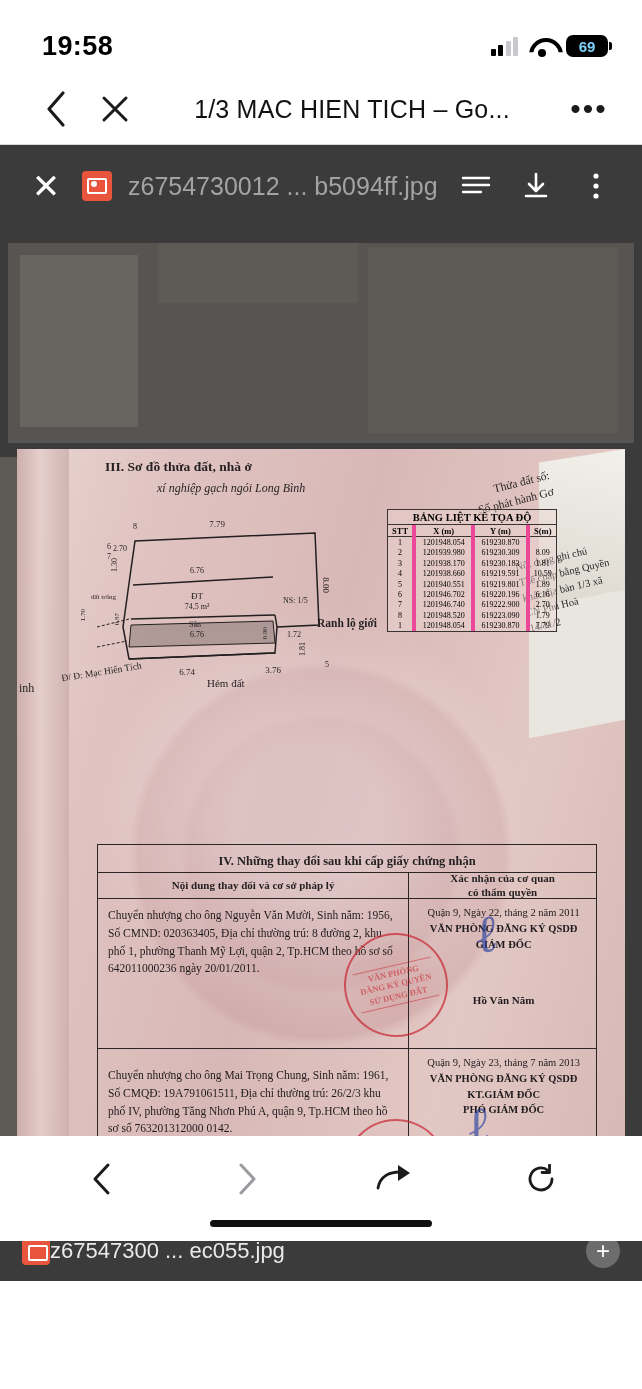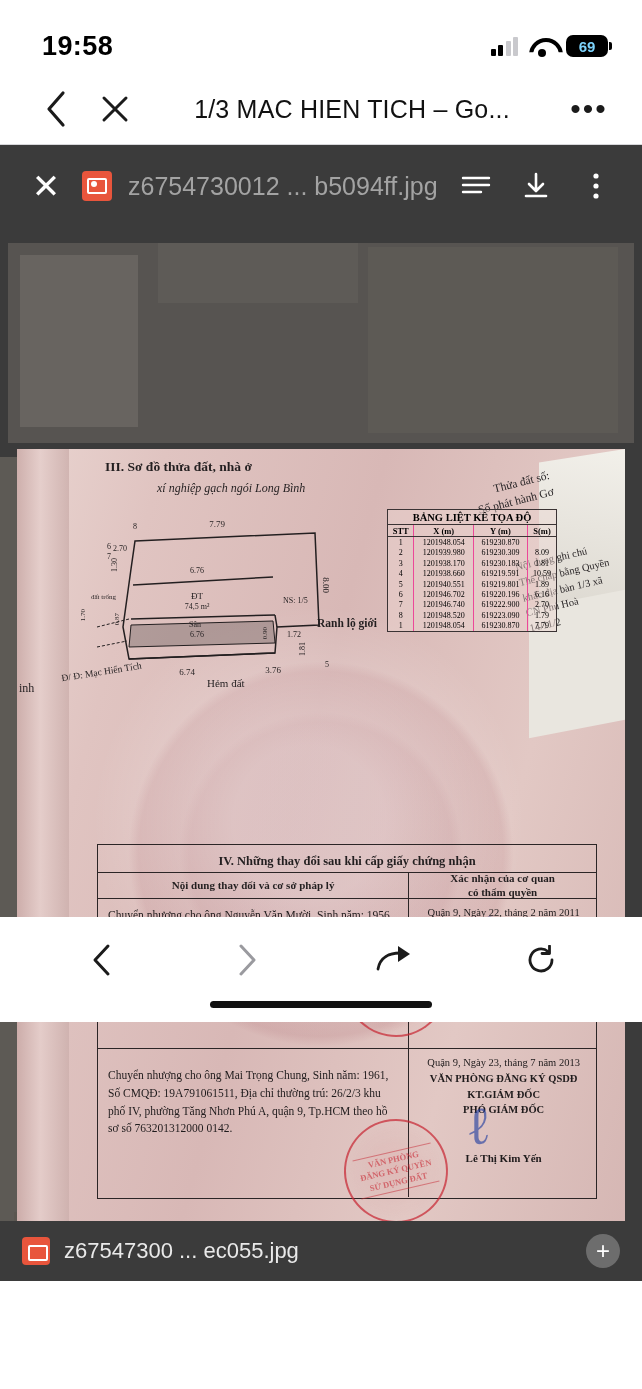--- a/index.html
+++ b/index.html
@@ -2,21 +2,21 @@
 <html><head>
 <meta charset="utf-8">
 <style>
   * { box-sizing: border-box; margin: 0; padding: 0; }
   html, body {
     width: 642px; height: 1389px;
     background: #ffffff;
     font-family: "Liberation Sans", sans-serif;
     overflow: hidden;
   }
-  #root { position: relative; width: 642px; height: 1022px; background: #fff; border-radius: 26px; }
+  #root { position: relative; width: 642px; height: 1241px; background: #fff; border-radius: 26px; }
 
   
   .statusbar {
     height: 74px; width: 100%;
     display: flex; align-items: center; justify-content: space-between;
     padding: 18px 34px 0 42px;
     background: #ffffff;
   }
   .status-time { font-size: 27px; font-weight: 600; color: #000; letter-spacing: .4px; }
   .status-right { display: flex; align-items: center; gap: 11px; }
@@ -183,21 +183,21 @@
   .plot text { font-family:"Liberation Serif", serif; fill:#231f20; }
 
   
   .coord {
     position:absolute; left:370px; top:60px; width:170px;
     border:1.2px solid #3a3334; background: rgba(238,214,211,.45);
     font-family:"Liberation Serif", serif;
   }
   .coord-title { text-align:center; font-size:10.5px; font-weight:700; padding:2px 0 1px; border-bottom:1px solid #3a3334;}
   .coord table { width:100%; border-collapse: collapse; font-size:8px; }
-  .coord th, .coord td { border-right:1px solid #ec4899; padding: .7px 2px; text-align:center; }
+  .coord th, .coord td { border-right:4px solid #ec4899; padding: .7px 2px; text-align:center; }
   .coord th { font-weight:700; font-size:8.5px; border-bottom:1px solid #3a3334;}
   .coord tr td:last-child, .coord tr th:last-child { border-right:none; }
 
   .lbl-ranh { position:absolute; left:300px; top:168px; font-size:11.5px; font-weight:700; }
   .lbl-hem  { position:absolute; left:190px; top:228px; font-size:11px; }
   .lbl-road { position:absolute; left:44px; top:218px; font-size:9.5px; transform: rotate(-9deg); }
   .lbl-inh  { position:absolute; left:2px; top:188px; font-size:12px;margin-top:44px; }
 
   
   .sec4 {
@@ -240,21 +240,21 @@
   .stamp .inner { border-top:1.4px solid rgba(200,40,52,.5); border-bottom:1.4px solid rgba(200,40,52,.5); padding:2px 4px;}
   .sig-blue {
     position:absolute; color: rgba(30,60,160,.62); font-size: 52px;
     font-family:"Liberation Serif", serif; font-style: italic; transform: rotate(-10deg);
     pointer-events:none;
   }
 
   
   .thumbbar {
     position:absolute; left:0; bottom:0; width:642px; height:60px;
-    display:flex; align-items:center; gap:14px; padding:0 22px;
+    display:flex; align-items:center; padding:0 22px;
     background:#3b3b3b;
   }
   .thumb-ic {
     width:28px; height:28px; border-radius:4px; background:#e8553c; flex:none;
     position:relative;
   }
   .thumb-ic::after{ content:""; position:absolute; left:6px; top:8px; width:16px;height:12px;border:2px solid #fff;border-radius:2px;}
   .thumb-name { color:#e9e9e9; font-size:22px; flex:1; white-space:nowrap; overflow:hidden; text-overflow:ellipsis;}
   .thumb-add {
     width:34px;height:34px;border-radius:50%;background:#6d6d6d;color:#fff;

